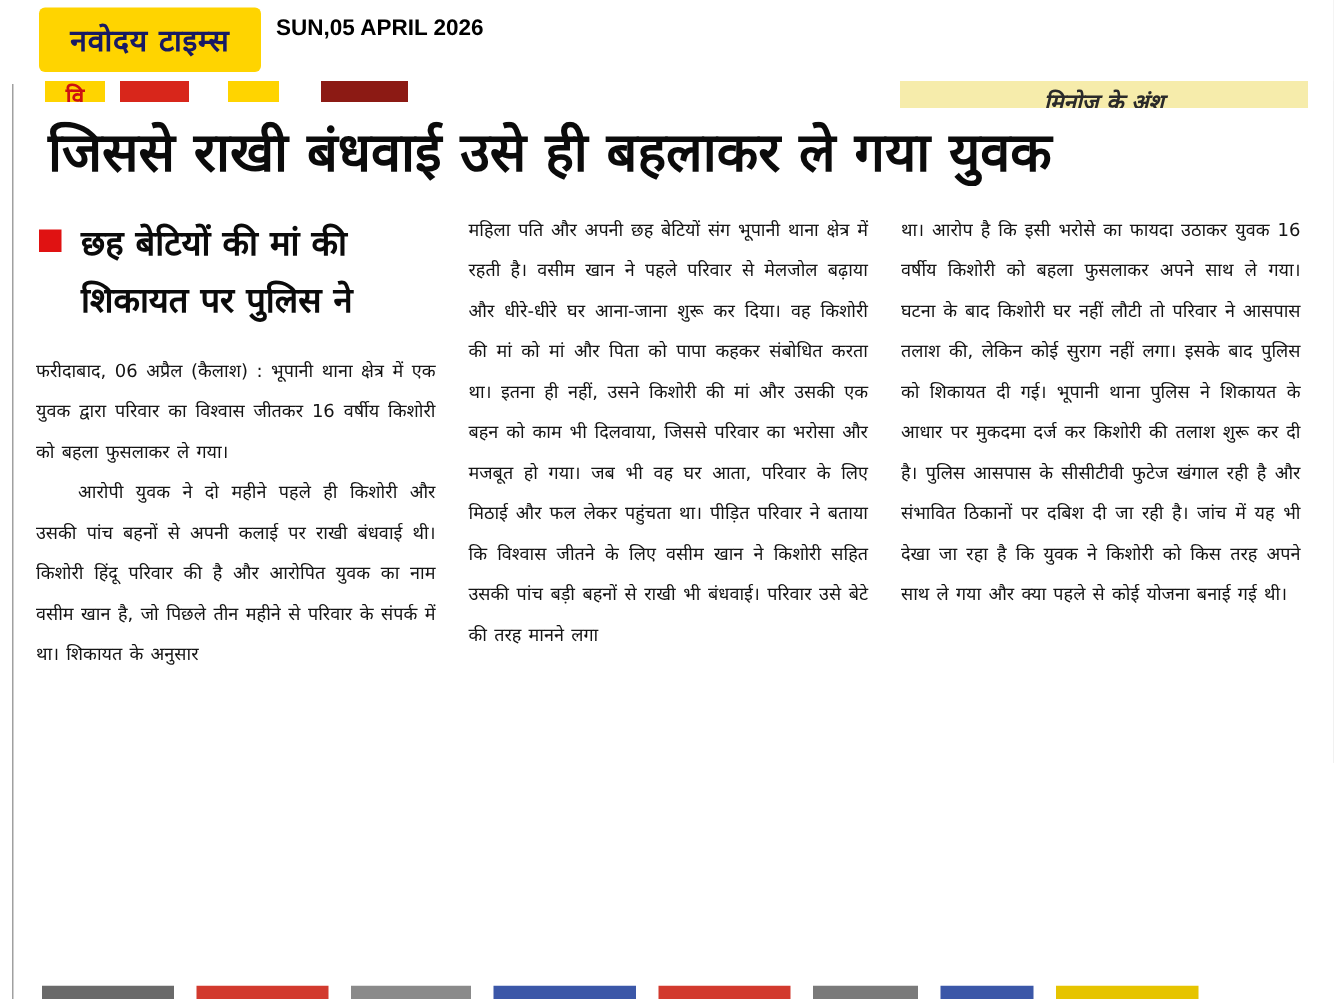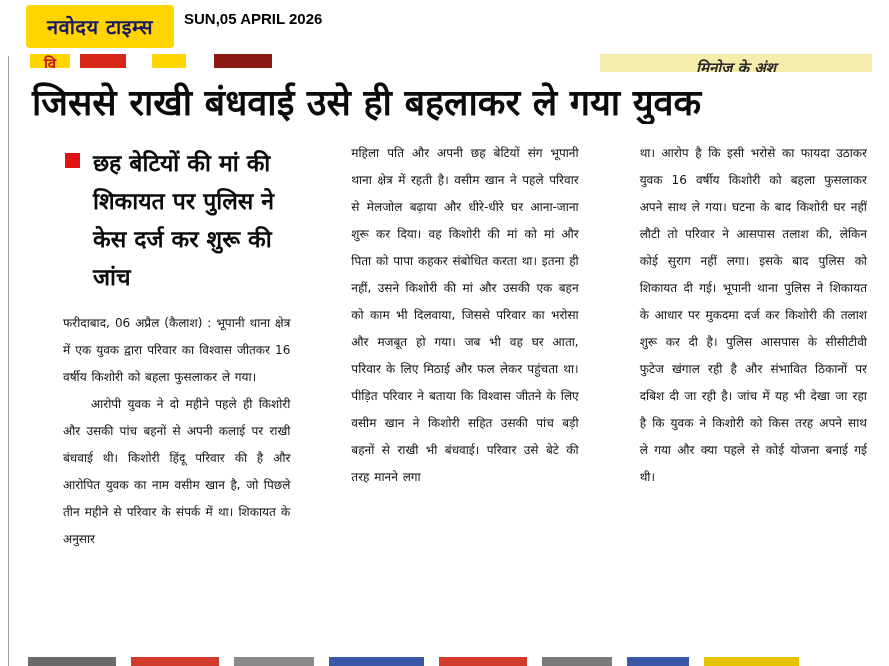--- a/index.html
+++ b/index.html
@@ -40,21 +40,21 @@
   .headline {
     margin:27px 0 0 0; padding:0 20px 0 32px;
     font-size:36px; line-height:1.2; font-weight:700; color:#0b0b0b;
     white-space:nowrap; overflow:hidden;
   }
 
   .columns {
     display:flex; gap:22px;
     padding:16px 22px 0 24px;
   }
-  .col { flex:1; min-width:0;margin-left:39px; }
+  .col { flex:1; min-width:0; }
 
   .subhead { position:relative; padding-left:30px; margin:4px 0 14px 0; }
   .red-square {
     position:absolute; left:2px; top:9px; width:15px; height:15px;
     background:var(--accent_red,#e01212);
   }
   .subhead-line { font-size:23px; line-height:38px; font-weight:700; color:#0b0b0b; }
 
   .col p {
     margin:0; font-size:12px; line-height:27px; text-align:justify; color:#141414;
@@ -99,21 +99,20 @@
 
     <h1 class="headline">जिससे राखी बंधवाई उसे ही बहलाकर ले गया युवक</h1>
 
     <div class="columns">
 
       <div class="col">
         <div class="subhead">
           <span class="red-square"></span>
           <div class="subhead-line">छह बेटियों की मां की</div>
           <div class="subhead-line">शिकायत पर पुलिस ने</div>
-          <div class="subhead-line">केस दर्ज कर शुरू की जांच</div>
         </div>
         <p>फरीदाबाद, 06 अप्रैल (कैलाश) : भूपानी थाना क्षेत्र में एक युवक द्वारा परिवार का विश्वास जीतकर 16 वर्षीय किशोरी को बहला फुसलाकर ले गया।</p>
         <p class="indent">आरोपी युवक ने दो महीने पहले ही किशोरी और उसकी पांच बहनों से अपनी कलाई पर राखी बंधवाई थी। किशोरी हिंदू परिवार की है और आरोपित युवक का नाम वसीम खान है, जो पिछले तीन महीने से परिवार के संपर्क में था। शिकायत के अनुसार</p>
       </div>
 
       <div class="col">
         <p>महिला पति और अपनी छह बेटियों संग भूपानी थाना क्षेत्र में रहती है। वसीम खान ने पहले परिवार से मेलजोल बढ़ाया और धीरे-धीरे घर आना-जाना शुरू कर दिया। वह किशोरी की मां को मां और पिता को पापा कहकर संबोधित करता था। इतना ही नहीं, उसने किशोरी की मां और उसकी एक बहन को काम भी दिलवाया, जिससे परिवार का भरोसा और मजबूत हो गया। जब भी वह घर आता, परिवार के लिए मिठाई और फल लेकर पहुंचता था। पीड़ित परिवार ने बताया कि विश्वास जीतने के लिए वसीम खान ने किशोरी सहित उसकी पांच बड़ी बहनों से राखी भी बंधवाई। परिवार उसे बेटे की तरह मानने लगा</p>
       </div>
 
       <div class="col">

